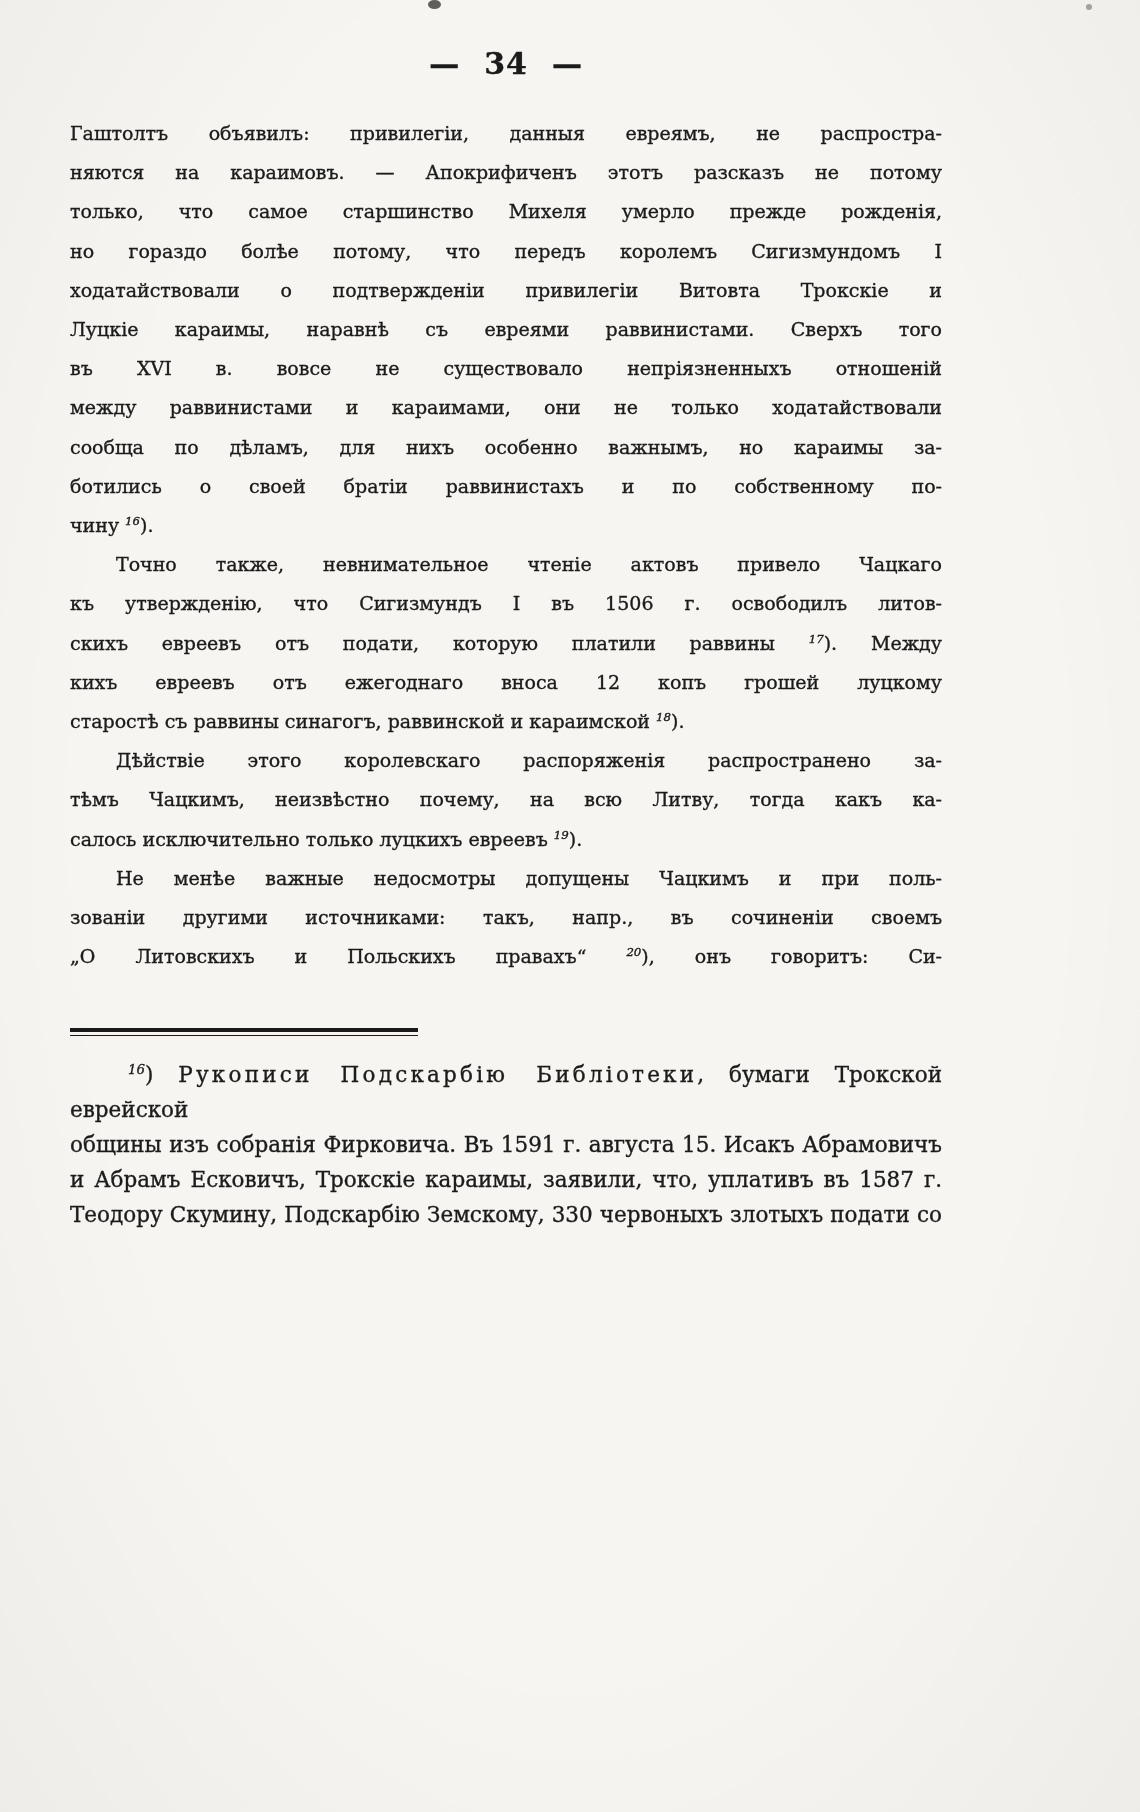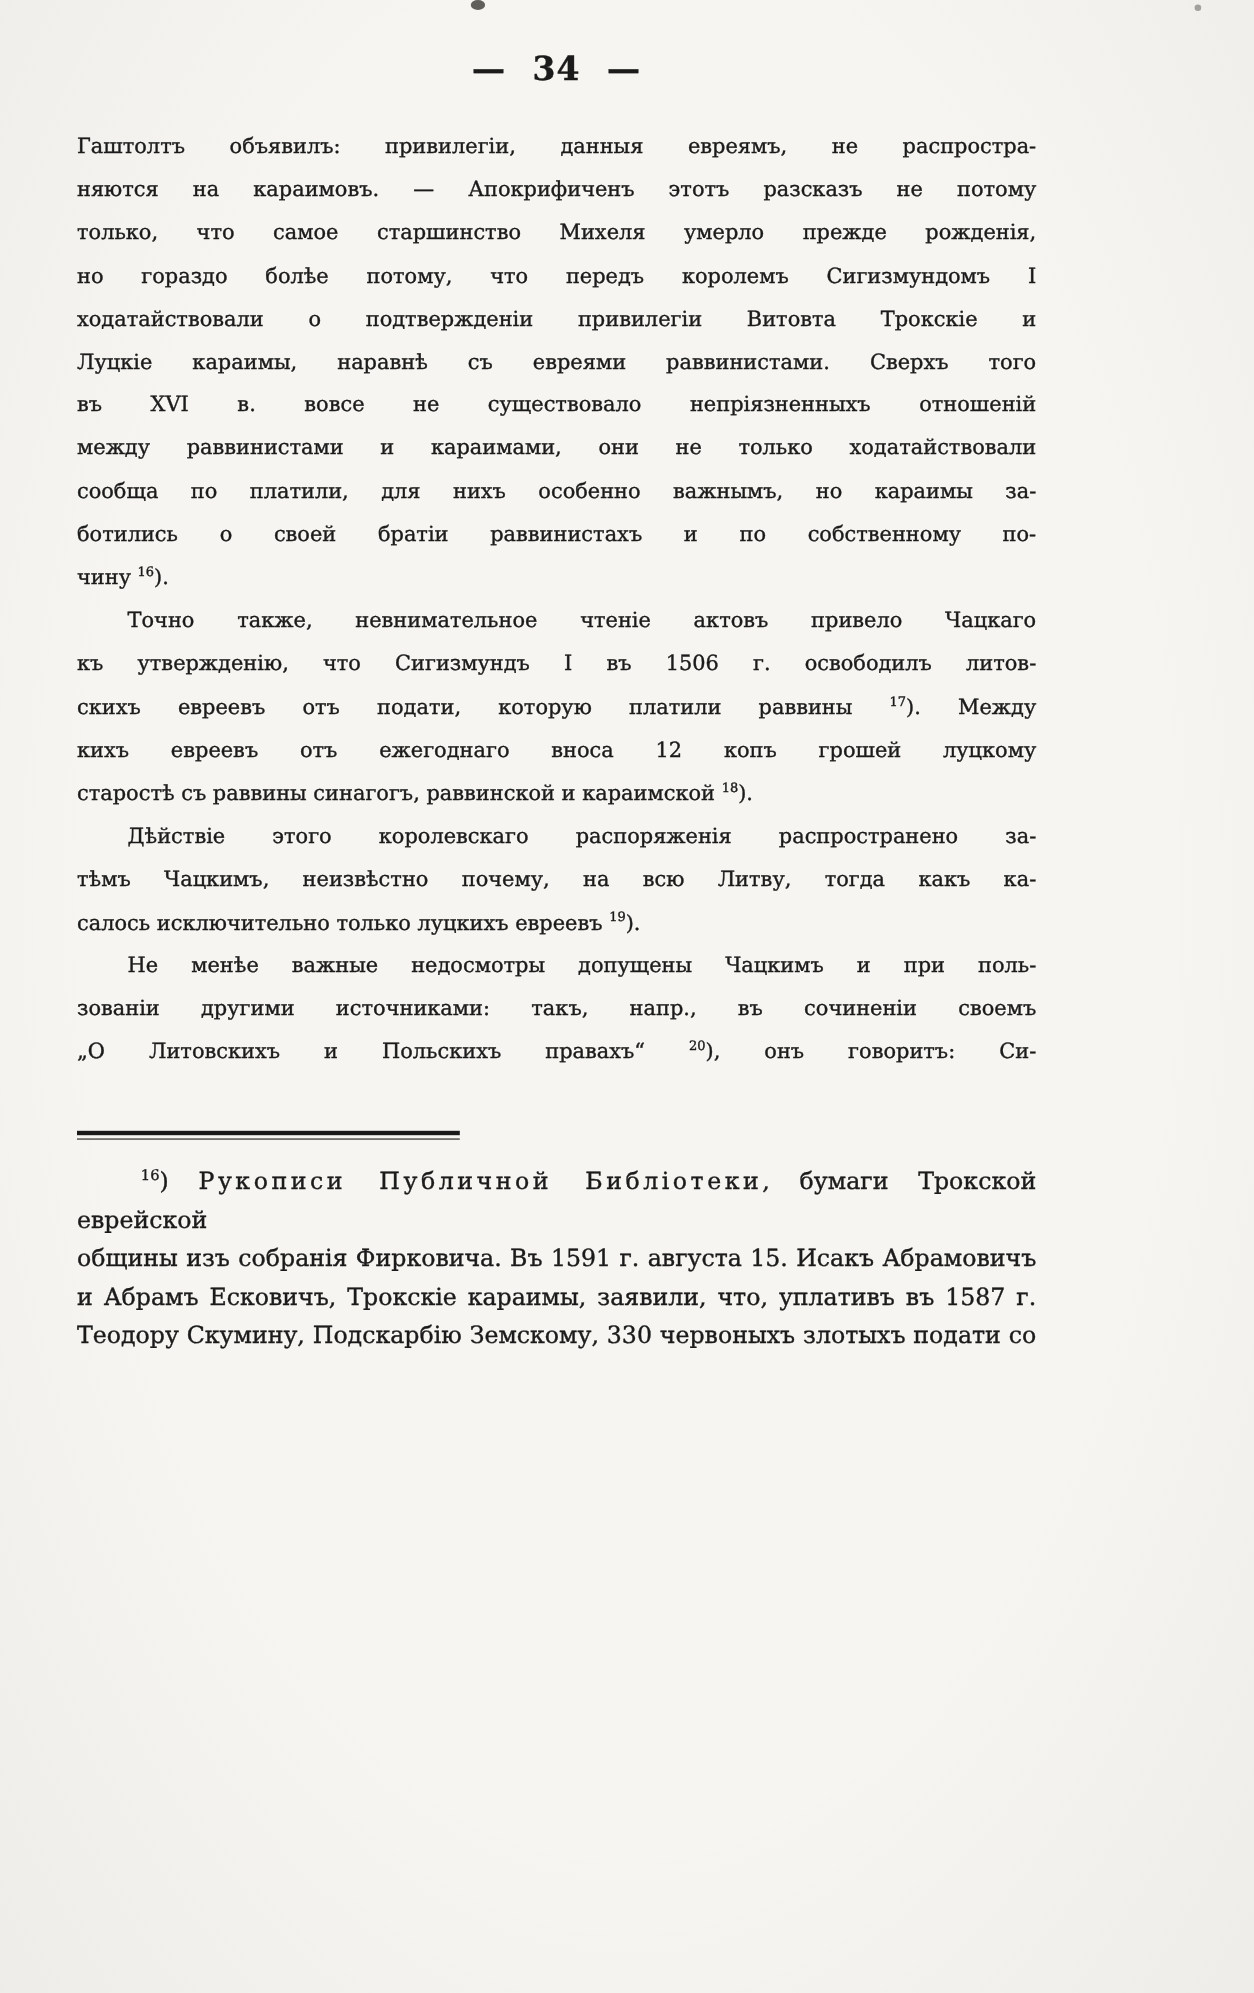--- a/index.html
+++ b/index.html
@@ -36,20 +36,21 @@
     text-justify: inter-word;
     white-space: normal;
   }
   .ln.last { text-align-last: left; }
   .p-indent .ln:first-child { text-indent: 46px; }
   sup.ref {
     font-size: 0.62em;
     vertical-align: super;
     line-height: 0;
     letter-spacing: 0;
+    font-style: italic;
   }
   .fn-rule {
     margin-top: 52px;
     width: 348px;
     height: 3px;
     border-top: 4px solid #1a1a1a;
     border-bottom: 1.5px solid #1a1a1a;
   }
   .footnotes { margin-top: 22px; font-size: 21.5px; line-height: 34.8px; }
   .footnote .ln:first-child { text-indent: 58px; }
@@ -70,21 +71,21 @@
 
     <div class="paragraph">
       <div class="ln">Гаштолтъ объявилъ: привилегіи, данныя евреямъ, не распростра-</div>
       <div class="ln">няются на караимовъ. — Апокрифиченъ этотъ разсказъ не потому</div>
       <div class="ln">только, что самое старшинство Михеля умерло прежде рожденія,</div>
       <div class="ln">но гораздо болѣе потому, что передъ королемъ Сигизмундомъ I</div>
       <div class="ln">ходатайствовали о подтвержденіи привилегіи Витовта Трокскіе и</div>
       <div class="ln">Луцкіе караимы, наравнѣ съ евреями раввинистами. Сверхъ того</div>
       <div class="ln">въ XVI в. вовсе не существовало непріязненныхъ отношеній</div>
       <div class="ln">между раввинистами и караимами, они не только ходатайствовали</div>
-      <div class="ln">сообща по платили, для нихъ особенно важнымъ, но караимы за-</div>
+      <div class="ln">сообща по дѣламъ, для нихъ особенно важнымъ, но караимы за-</div>
       <div class="ln">ботились о своей братіи раввинистахъ и по собственному по-</div>
       <div class="ln last"><span>чину </span><sup class="ref">16</sup><span>).</span></div>
     </div>
 
     <div class="paragraph p-indent">
       <div class="ln">Точно также, невнимательное чтеніе актовъ привело Чацкаго</div>
       <div class="ln">къ утвержденію, что Сигизмундъ I въ 1506 г. освободилъ литов-</div>
       <div class="ln"><span>скихъ евреевъ отъ подати, которую платили раввины </span><sup class="ref">17</sup><span>). Между</span></div>
       <div class="ln">кихъ евреевъ отъ ежегоднаго вноса 12 копъ грошей луцкому</div>
       <div class="ln last"><span>старостѣ съ раввины синагогъ, раввинской и караимской </span><sup class="ref">18</sup><span>).</span></div>
@@ -102,21 +103,21 @@
       <div class="ln"><span>„О Литовскихъ и Польскихъ правахъ“ </span><sup class="ref">20</sup><span>), онъ говоритъ: Си-</span></div>
     </div>
 
   </div>
 
   <div class="fn-rule"></div>
 
   <div class="footnotes">
 
     <div class="footnote">
-      <div class="ln"><sup class="ref">16</sup><span>) </span><span class="sp">Рукописи Публичной Библіотеки</span><span>, бумаги Трокской еврейской</span></div>
+      <div class="ln"><sup class="ref">16</sup><span>) </span><span class="sp">Рукописи Подскарбію Библіотеки</span><span>, бумаги Трокской еврейской</span></div>
       <div class="ln">общины изъ собранія Фирковича. Въ 1591 г. августа 15. Исакъ Абрамовичъ</div>
       <div class="ln">и Абрамъ Есковичъ, Трокскіе караимы, заявили, что, уплативъ въ 1587 г.</div>
       <div class="ln">Теодору Скумину, Подскарбію Земскому, 330 червоныхъ злотыхъ подати со</div>
 
     </div>
 
   </div>
 
 </div>
 

